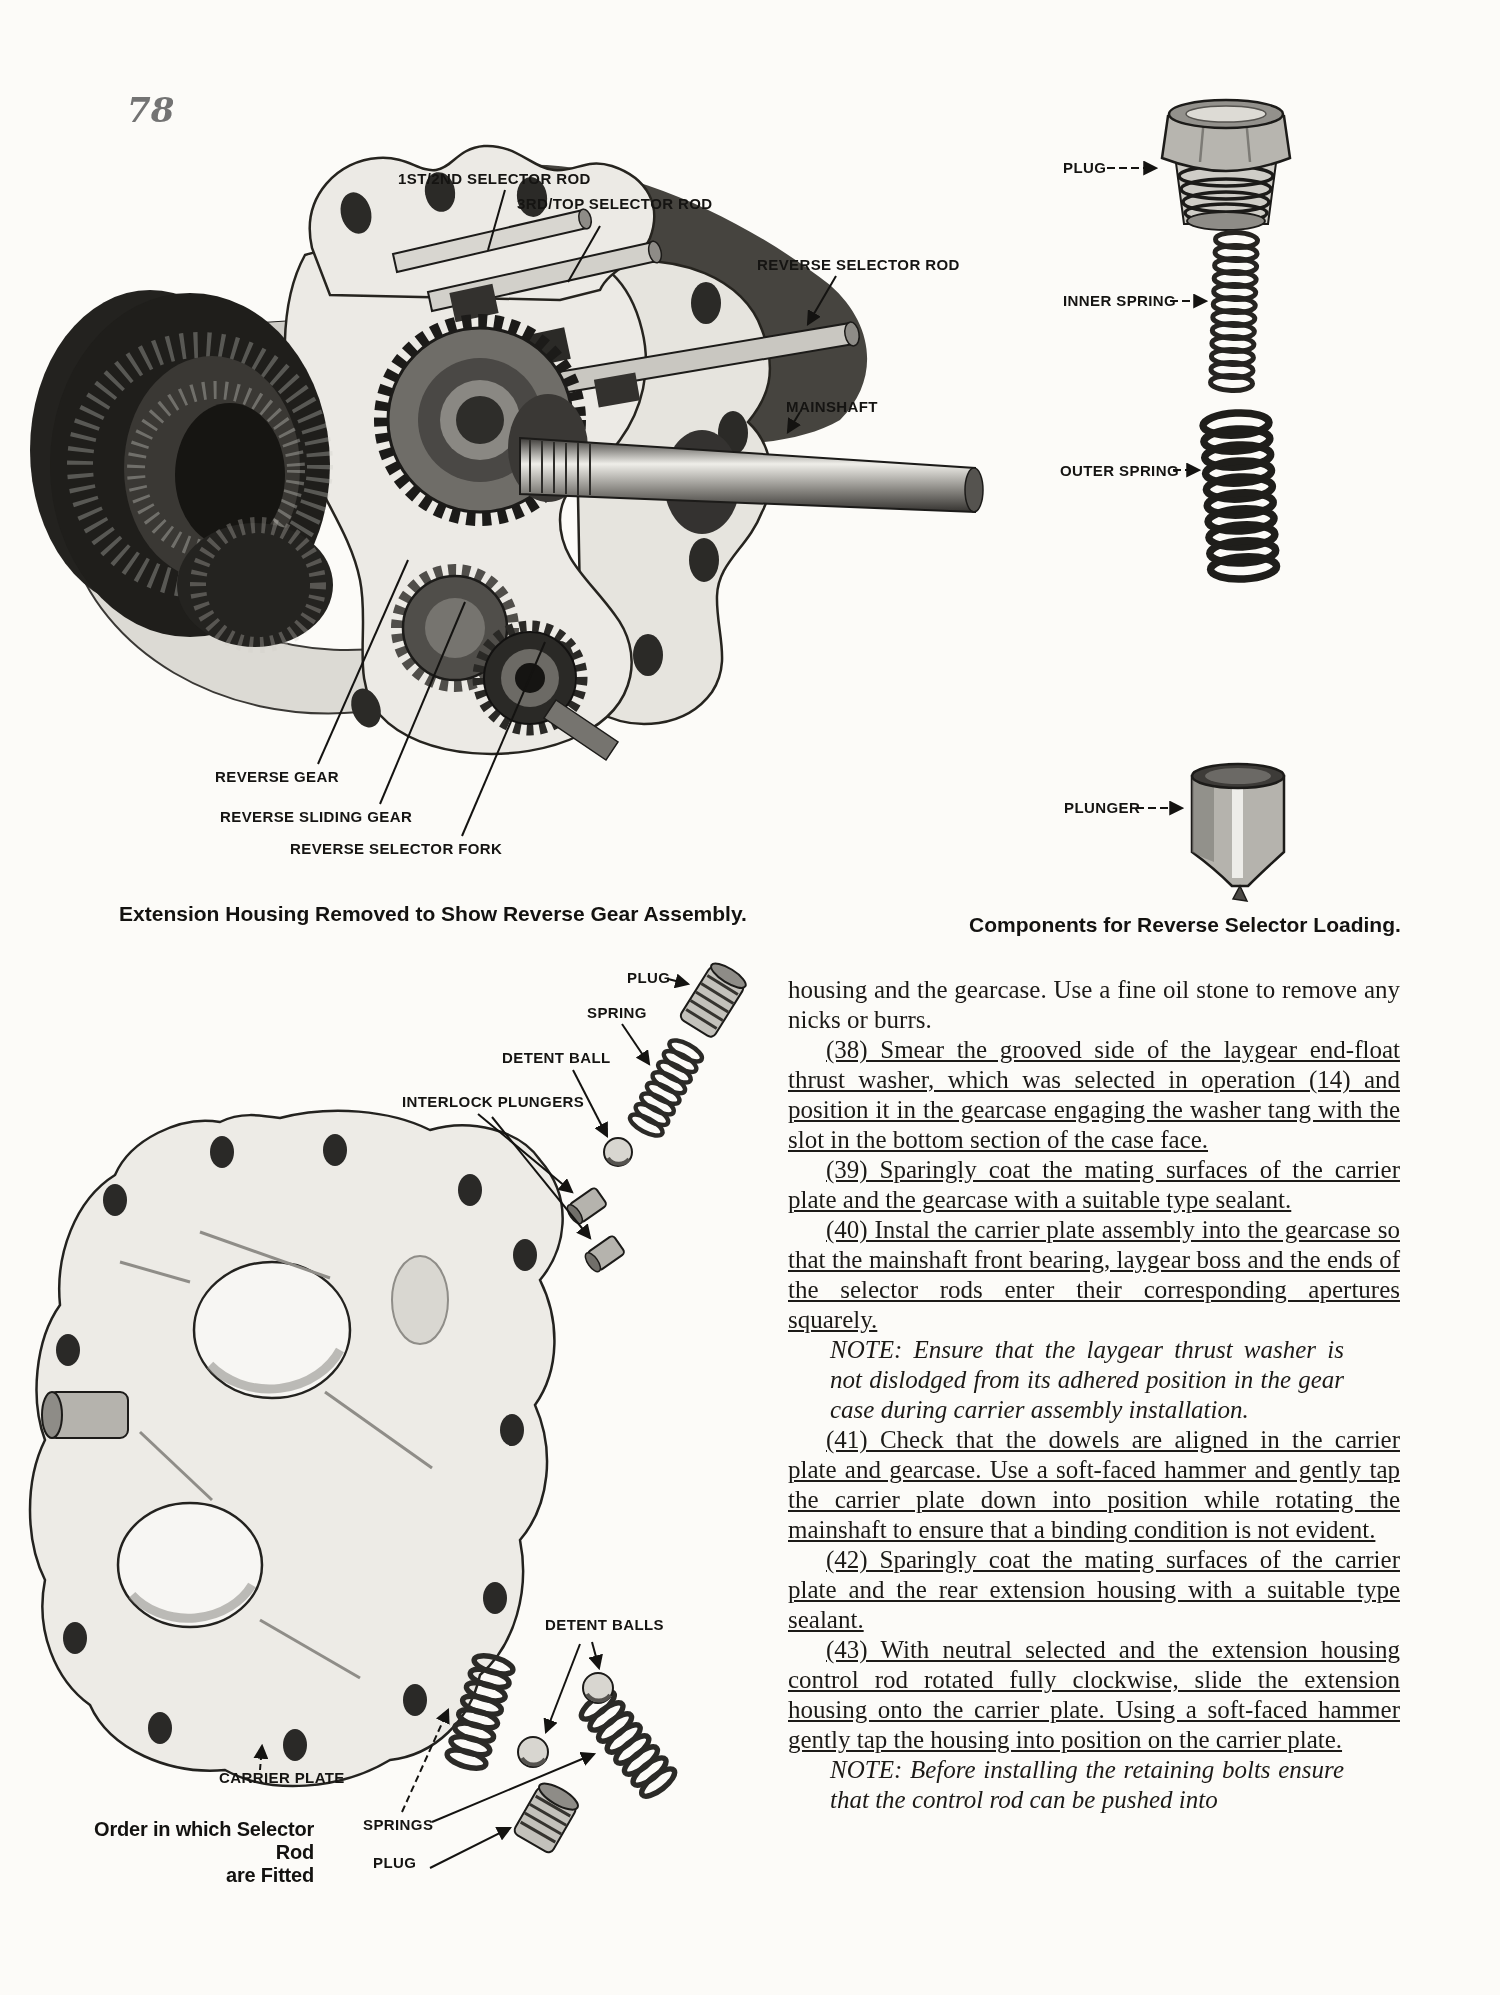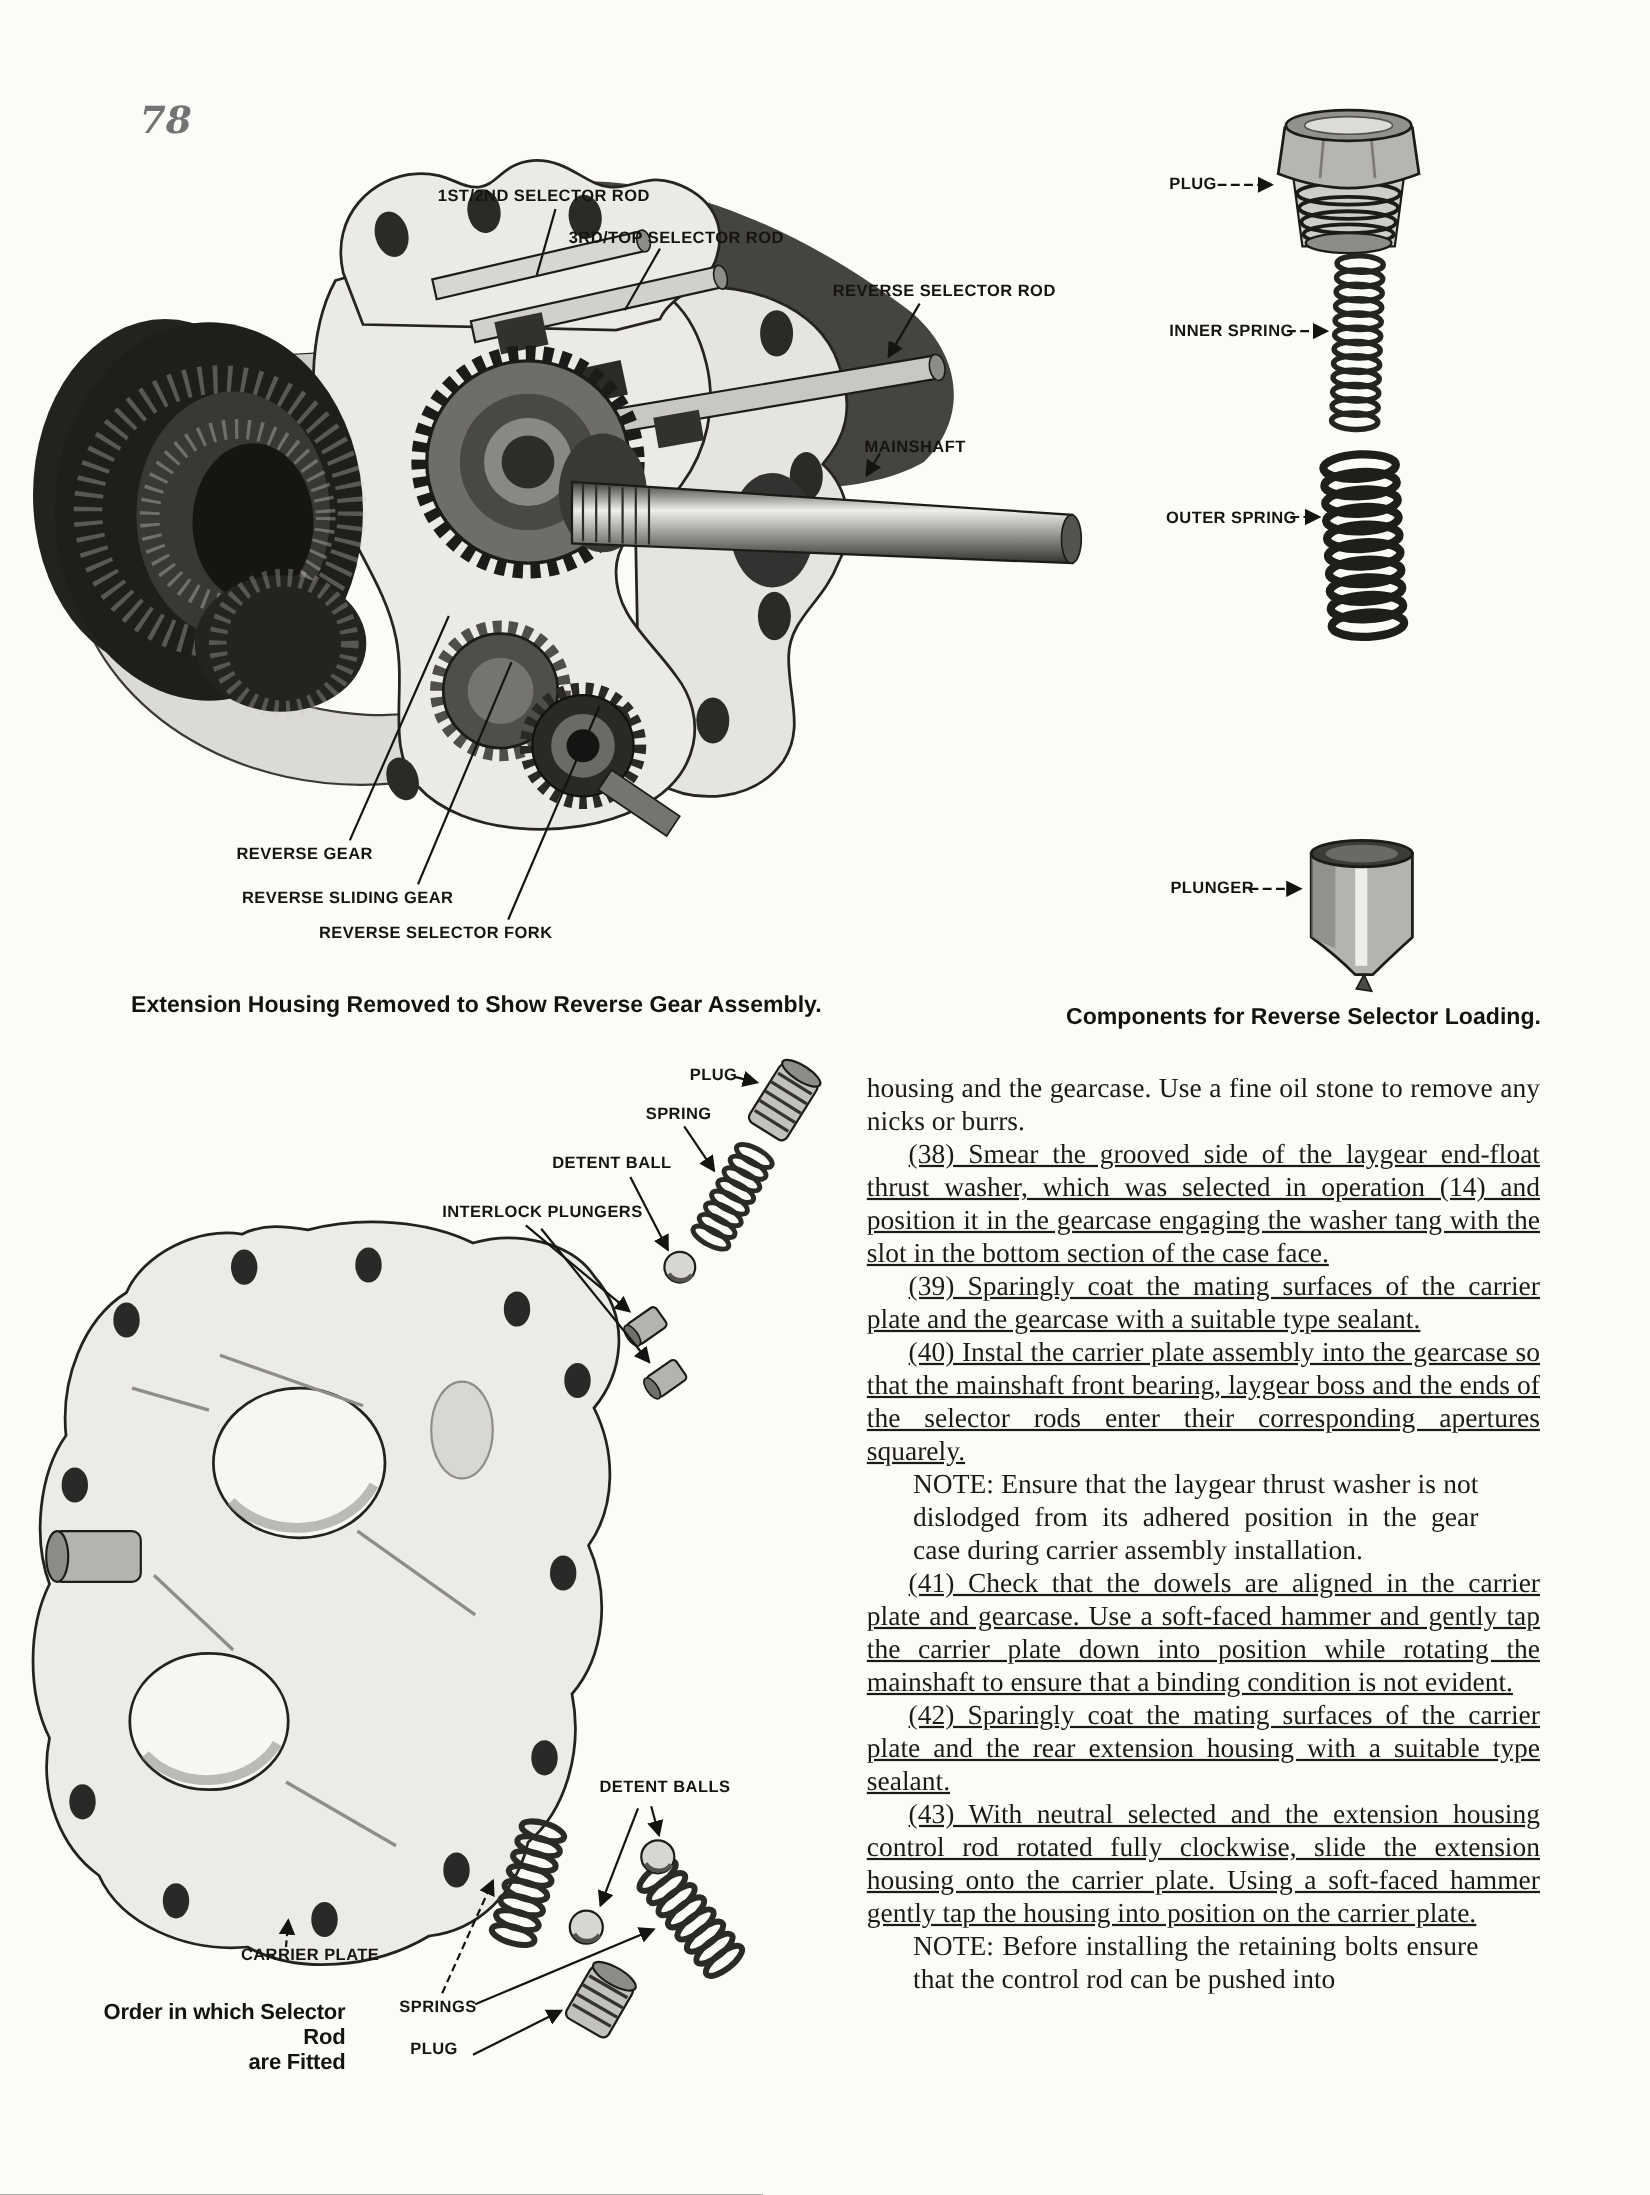--- a/index.html
+++ b/index.html
@@ -35,21 +35,21 @@
   }
   .cap3 .l1{text-align:right;}
   .cap3 .l2{text-align:right;padding-right:0px;}
   .bodycol{
     position:absolute;left:788px;top:975px;width:612px;
     font-family:"Liberation Serif",serif;font-size:25px;line-height:30px;
     color:#1c1a17;text-align:justify;
   }
   .bodycol p{margin:0;}
   .bodycol p.ind{text-indent:38px;text-decoration:underline;}
-  .bodycol p.note{margin-left:42px;margin-right:56px;}
+  .bodycol p.note{margin-left:42px;margin-right:56px;font-style:italic;}
 </style>
 </head>
 <body>
 
 <div class="page">
 
   <svg class="art" viewBox="0 0 1500 1995">
     <defs>
       <marker id="arr" viewBox="0 0 10 10" refX="8.5" refY="5" markerWidth="7.5" markerHeight="7.5" orient="auto-start-reverse">
         <path d="M0,0 L10,5 L0,10 z" fill="#141311"></path>
@@ -343,21 +343,21 @@
         <line x1="402" y1="1812" x2="448" y2="1710" stroke-dasharray="7 4" marker-end="url(#arr)"></line>
         <line x1="432" y1="1822" x2="594" y2="1754" marker-end="url(#arr)"></line>
         <line x1="430" y1="1868" x2="510" y2="1828" marker-end="url(#arr)"></line>
       </g>
     </g>
   </svg>
 
   <div class="pagenum">78</div>
 
   <div class="flabel" style="left:398px;top:170px">1ST/2ND SELECTOR ROD</div>
-  <div class="flabel" style="left:517px;top:208px">3RD/TOP SELECTOR ROD</div>
+  <div class="flabel" style="left:517px;top:195px">3RD/TOP SELECTOR ROD</div>
   <div class="flabel" style="left:757px;top:256px">REVERSE SELECTOR ROD</div>
   <div class="flabel" style="left:786px;top:398px">MAINSHAFT</div>
   <div class="flabel" style="left:215px;top:768px">REVERSE GEAR</div>
   <div class="flabel" style="left:220px;top:808px">REVERSE SLIDING GEAR</div>
   <div class="flabel" style="left:290px;top:840px">REVERSE SELECTOR FORK</div>
   <div class="caption" style="left:103px;top:902px;width:660px">Extension Housing Removed to Show Reverse Gear Assembly.</div>
 
   <div class="flabel" style="left:1063px;top:159px">PLUG</div>
   <div class="flabel" style="left:1063px;top:292px">INNER SPRING</div>
   <div class="flabel" style="left:1060px;top:462px">OUTER SPRING</div>

